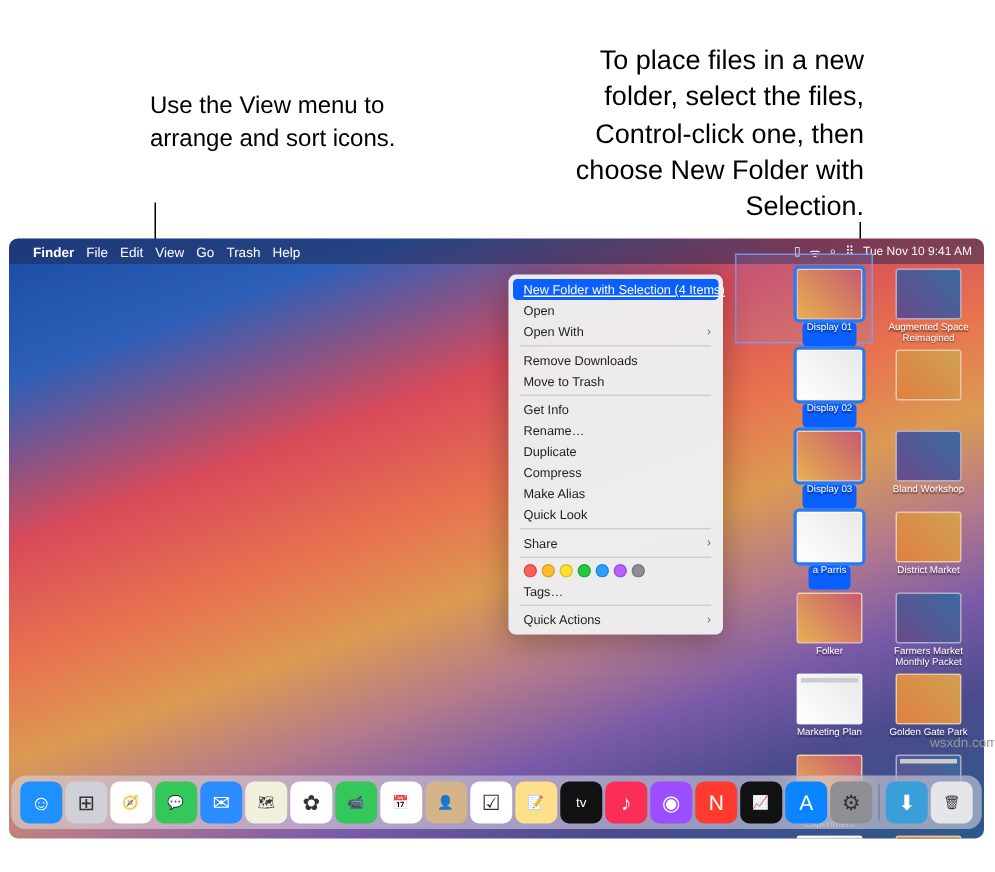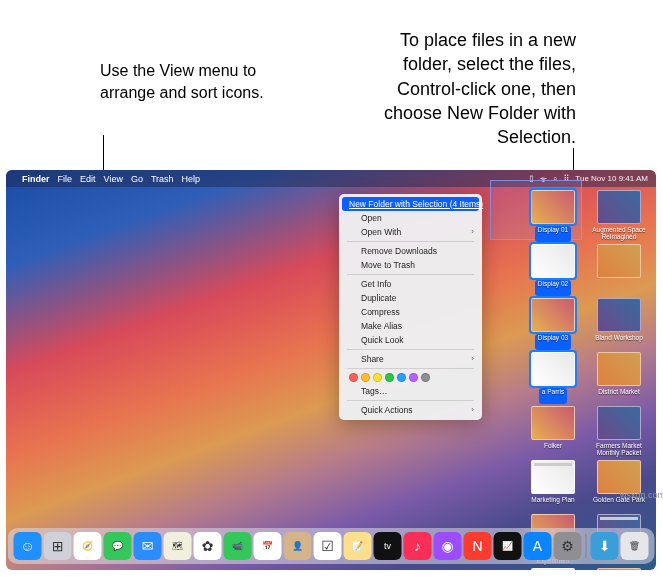--- a/index.html
+++ b/index.html
@@ -4,33 +4,33 @@
 <style>
   * { box-sizing: border-box; margin: 0; padding: 0; }
   body { font-family: -apple-system, Helvetica, Arial, sans-serif; width: 663px; height: 581px; background: #fff; overflow: hidden; position: relative; }
   
   .callouts { position: relative; height: 155px; padding-top: 28px; }
   .callout-left { position: absolute; left: 100px; top: 60px; width: 170px; font-size: 16px; line-height: 1.35; color: #000; }
   .callout-right { position: absolute; left: 346px; top: 28px; width: 230px; font-size: 18px; line-height: 1.35; color: #000; text-align: right; }
   .line-left { position: absolute; left: 103px; top: 135px; width: 1px; height: 35px; background: #000; }
   .line-right { position: absolute; left: 573px; top: 148px; width: 1px; height: 60px; background: #000; }
   
-  .desktop { position: absolute; left: 6px; top: 170px; width: 650px; height: 400px; border-radius: 6px; overflow: hidden; 
+  .desktop { position: absolute; left: 6px; top: 159px; width: 650px; height: 400px; border-radius: 6px; overflow: hidden; 
     background: linear-gradient(160deg, #1a4aa5 0%, #2d5fb8 15%, #d84a5a 32%, #e8734f 45%, #dc9a52 55%, #b47a8c 65%, #7a5aa8 75%, #4a4a8c 85%, #2a5a8a 100%);
   }
   .menubar { height: 17px; background: rgba(30,40,80,0.5); display: flex; align-items: center; font-size: 9px; color: #fff; padding: 0 8px; }
   .menubar .apple { font-size: 10px; margin-right: 8px; }
   .menubar .app { font-weight: 600; margin-right: 8px; }
   .menubar .m { margin-right: 8px; cursor: default; }
   .menubar .spacer { flex: 1; }
   .menubar .status { display: flex; align-items: center; gap: 6px; font-size: 8px; }
   .menubar .status span { opacity: 0.95; }
   
   .context-menu { position: absolute; left: 333px; top: 24px; width: 143px; background: rgba(238,238,240,0.98); border-radius: 5px; box-shadow: 0 4px 20px rgba(0,0,0,0.3); padding: 3px 0; font-size: 8.5px; color: #222; }
-  .cm-item { padding: 2px 22px; white-space: nowrap; cursor: default; position: relative; }
+  .cm-item { padding: 2px 10px; white-space: nowrap; cursor: default; position: relative; }
   .cm-item.sel { background: #0a60ff; color: #fff; border-radius: 0; margin: 0 3px; padding: 2px 7px; border-radius: 3px; text-decoration: underline; }
   .cm-item .sub { position: absolute; right: 8px; top: 2px; font-size: 8px; color: #666; }
   .cm-sep { height: 1px; background: rgba(0,0,0,0.12); margin: 2px 8px; }
   .cm-tags { display: flex; gap: 3px; padding: 2px 10px; }
   .cm-tag { width: 9px; height: 9px; border-radius: 50%; border: 0.5px solid rgba(0,0,0,0.15); }
   
   .desk-icons { position: absolute; right: 6px; top: 20px; display: grid; grid-template-columns: repeat(2, 62px); gap: 2px 4px; }
   .di { display: flex; flex-direction: column; align-items: center; text-align: center; }
   .di .thumb { width: 44px; height: 34px; border-radius: 2px; background: linear-gradient(45deg,#e8b050,#c85a70); border: 1px solid rgba(255,255,255,0.5); }
   .di.sel .thumb { outline: 2px solid #1a7fff; outline-offset: 0; }
@@ -144,20 +144,21 @@
 
   <div class="context-menu">
     <div class="cm-item sel">New Folder with Selection (4 Items)</div>
     <div class="cm-item">Open</div>
     <div class="cm-item"><span>Open With</span><span class="sub">›</span></div>
     <div class="cm-sep"></div>
     <div class="cm-item">Remove Downloads</div>
     <div class="cm-item">Move to Trash</div>
     <div class="cm-sep"></div>
     <div class="cm-item">Get Info</div>
+    <div class="cm-item">Rename…</div>
     <div class="cm-item">Duplicate</div>
     <div class="cm-item">Compress</div>
     <div class="cm-item">Make Alias</div>
     <div class="cm-item">Quick Look</div>
     <div class="cm-sep"></div>
     <div class="cm-item"><span>Share</span><span class="sub">›</span></div>
     <div class="cm-sep"></div>
     <div class="cm-tags" id="cm-tags">
         <div class="cm-tag" style="background: rgb(255, 95, 87);"></div>
         <div class="cm-tag" style="background: rgb(255, 189, 46);"></div>

